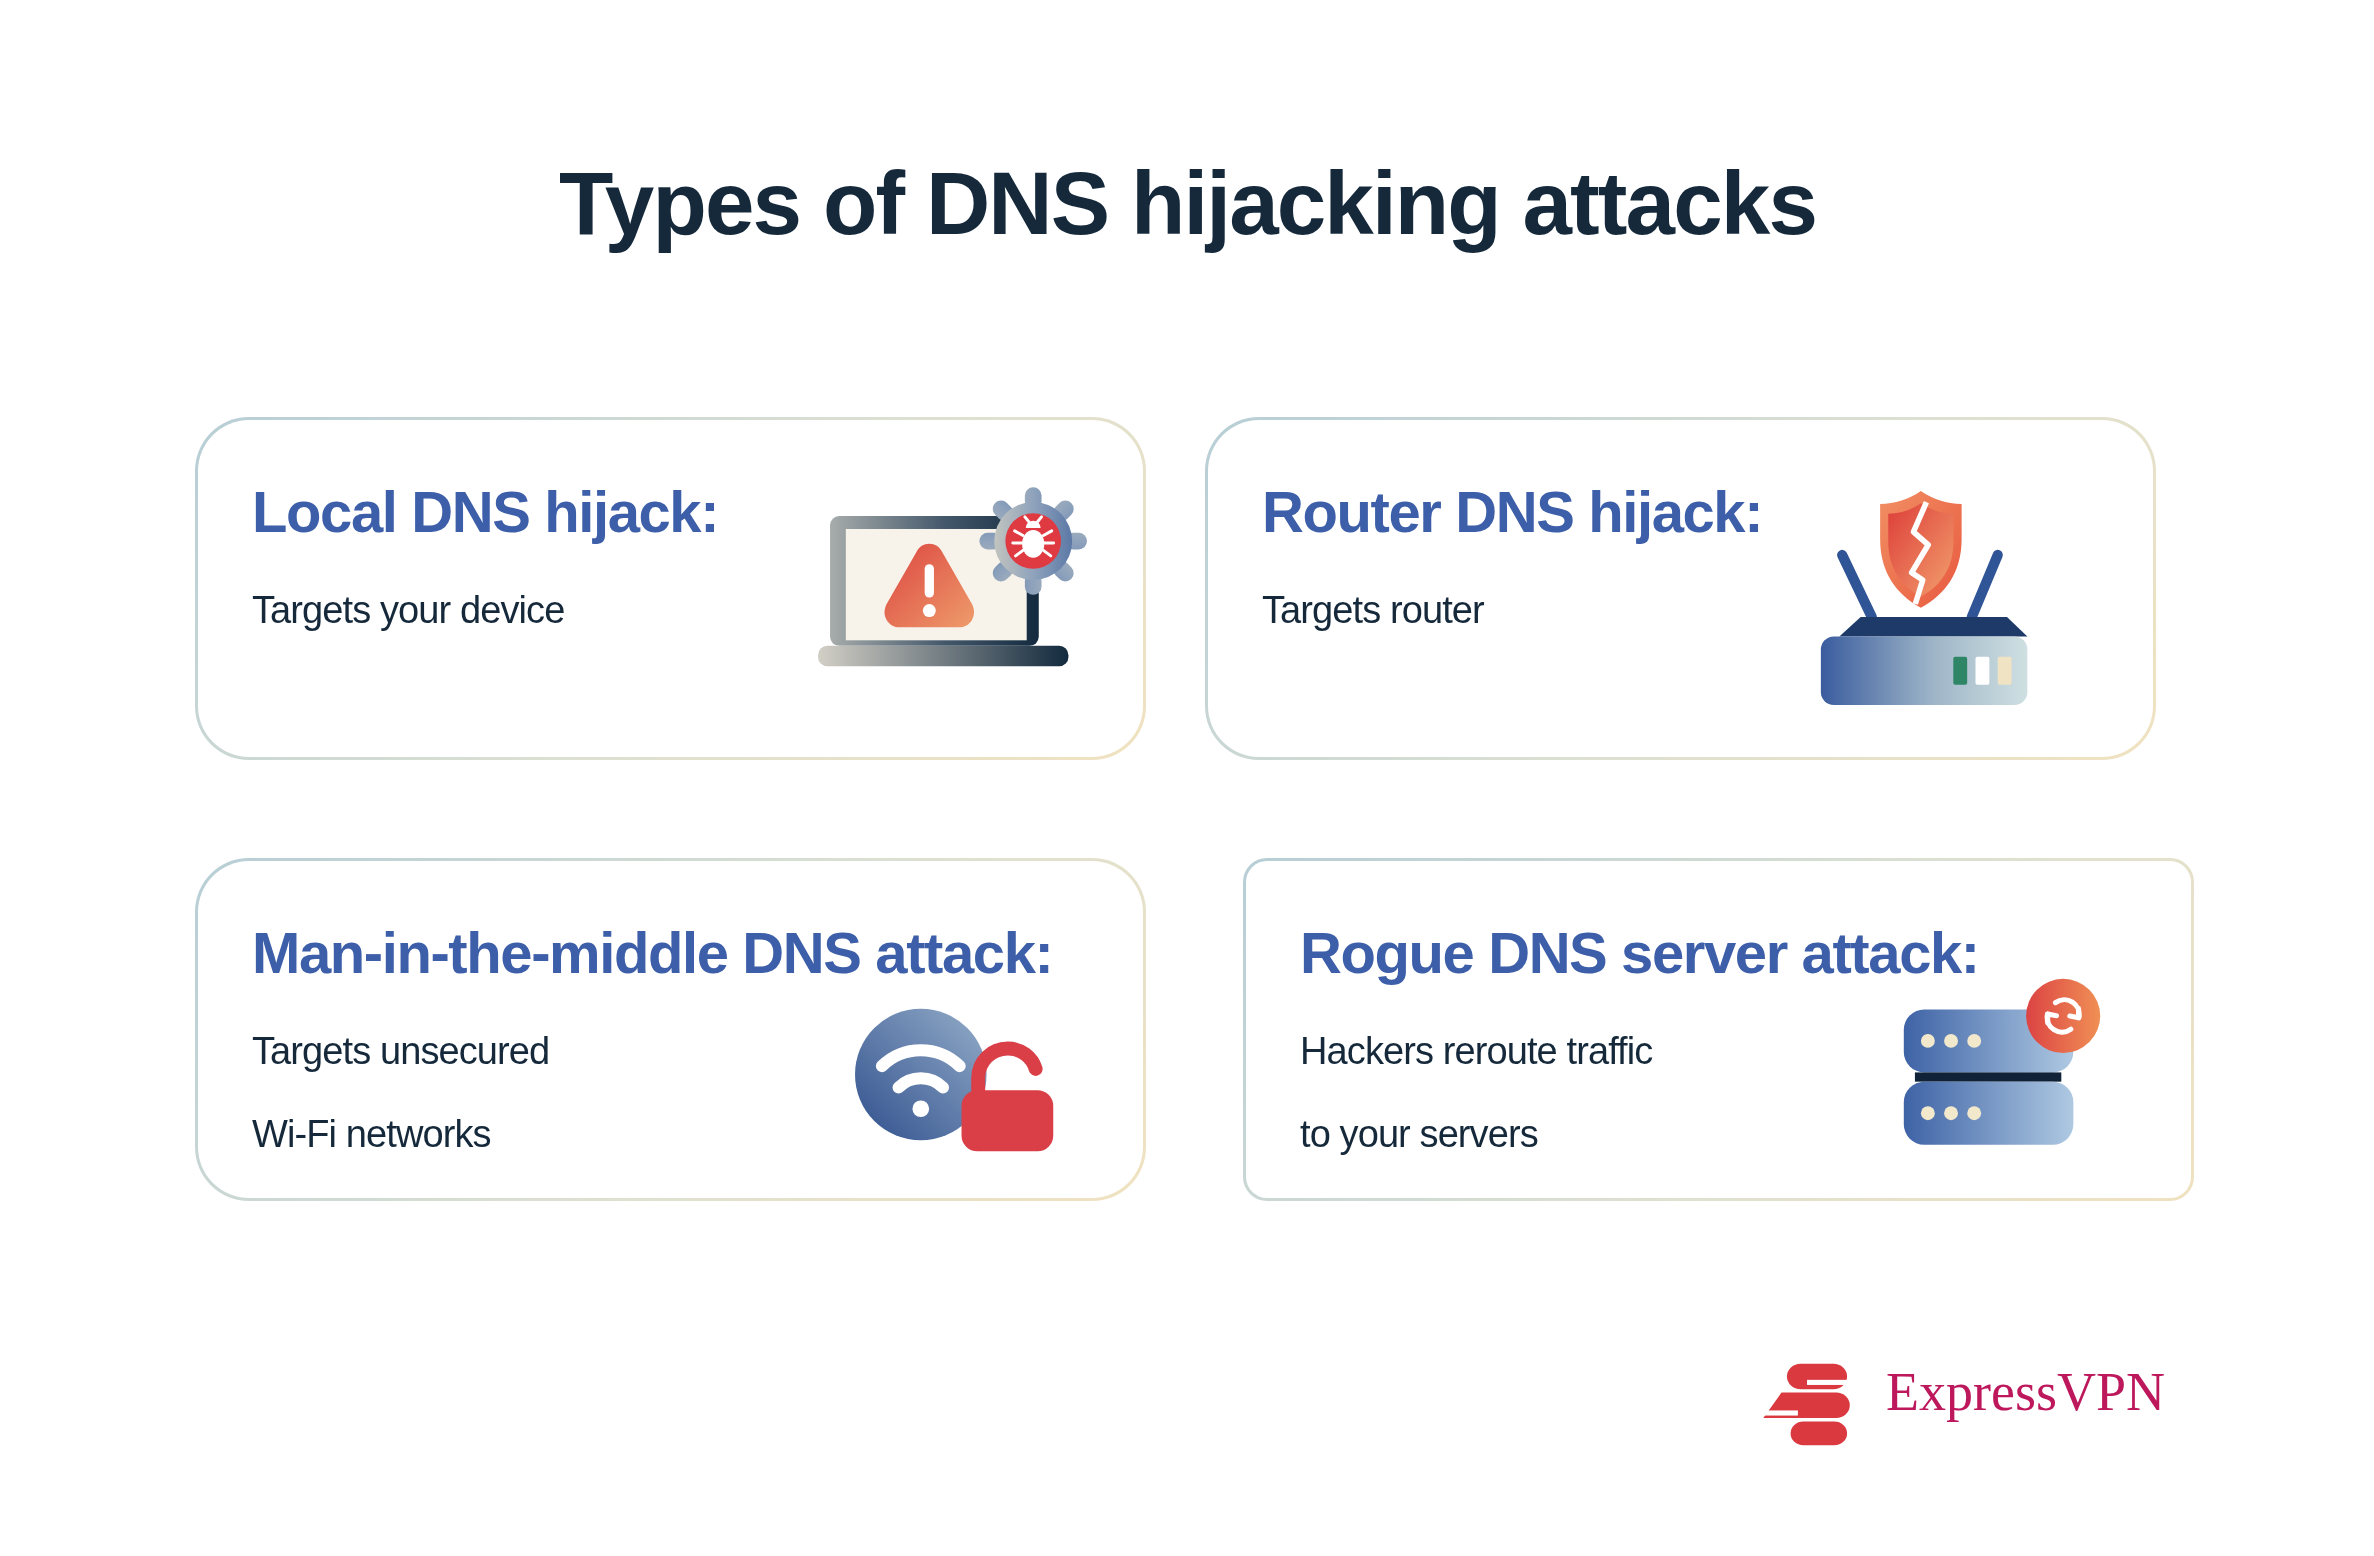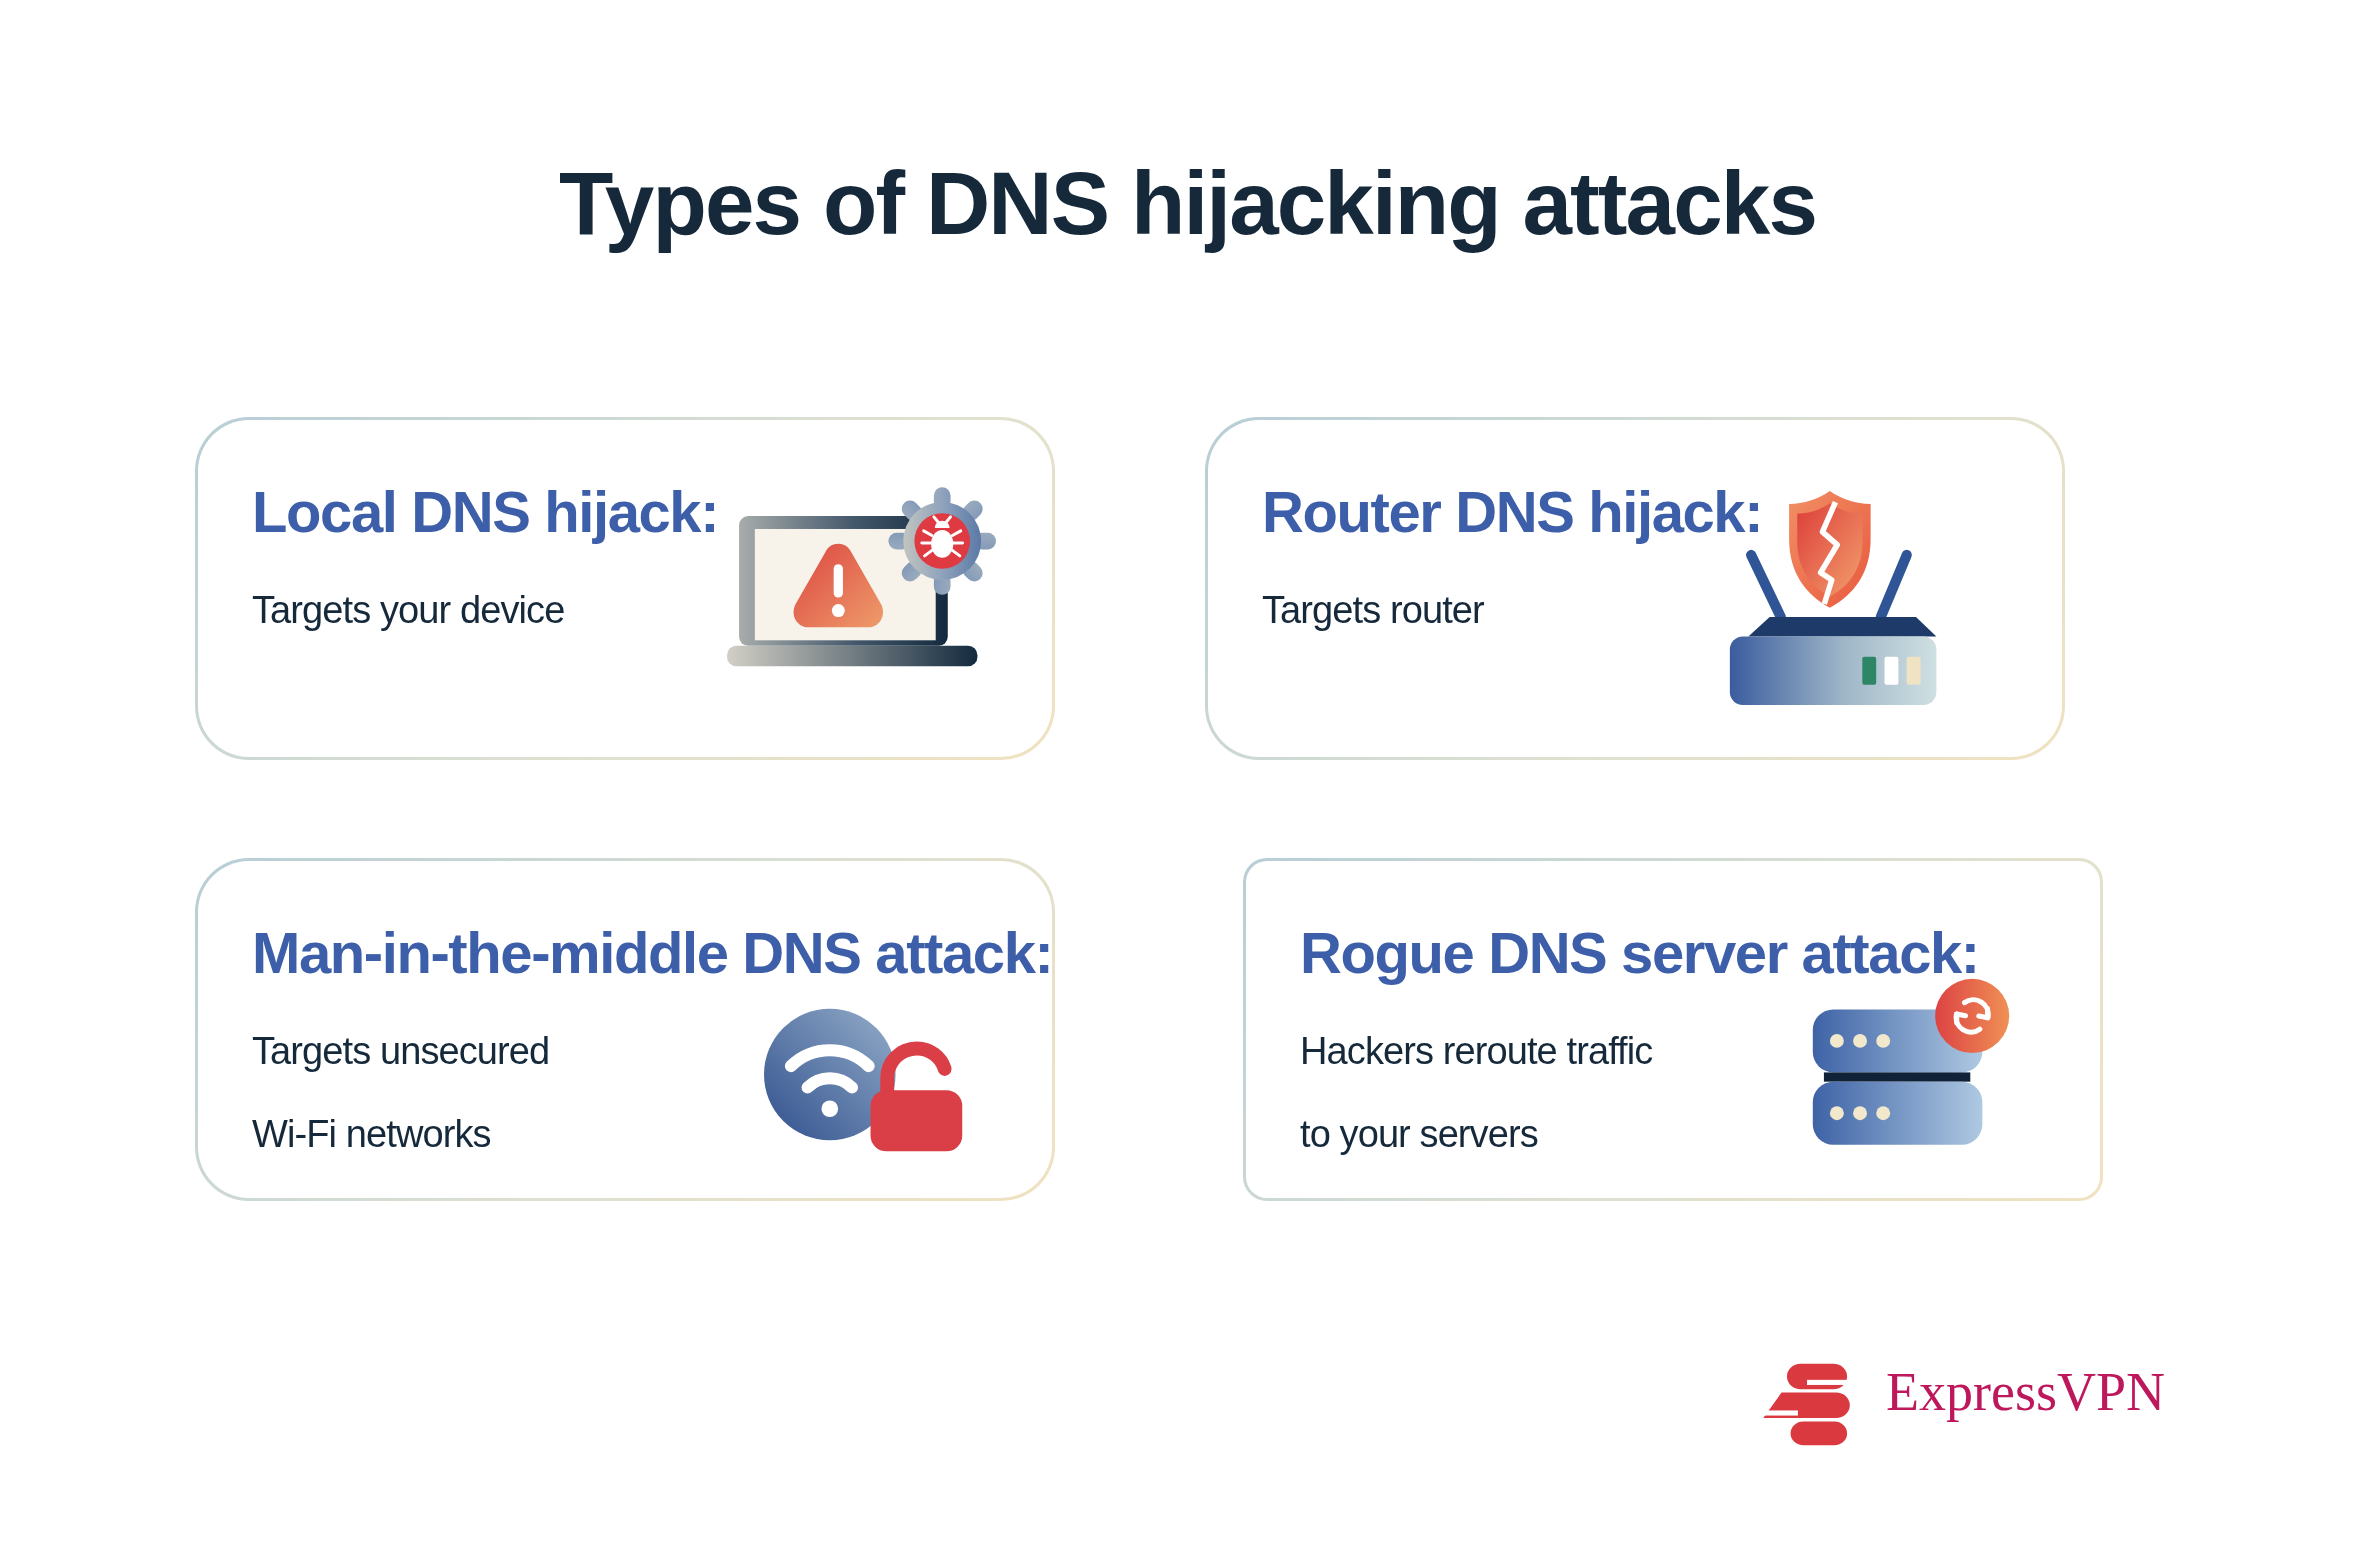--- a/index.html
+++ b/index.html
@@ -17,21 +17,21 @@
     left: 0; right: 0; top: 157px;
     text-align: center;
     font-size: 89px;
     font-weight: 700;
     letter-spacing: -1.9px;
     line-height: 93px;
     color: #15293B;
   }
   .card {
     position: absolute;
-    width: 860px;
+    width: 951px;
     height: 343px;
     box-sizing: border-box;
     border: 3.7px solid transparent;
     border-radius: 54px;
     background:
       linear-gradient(#ffffff, #ffffff) padding-box,
       linear-gradient(135deg, #B7CED6 0%, #DCE0D2 55%, #F0E2C0 100%) border-box;
   }
   .card-1 { left: 195px;  top: 417px; }
   .card-2 { left: 1205px; top: 417px; }

